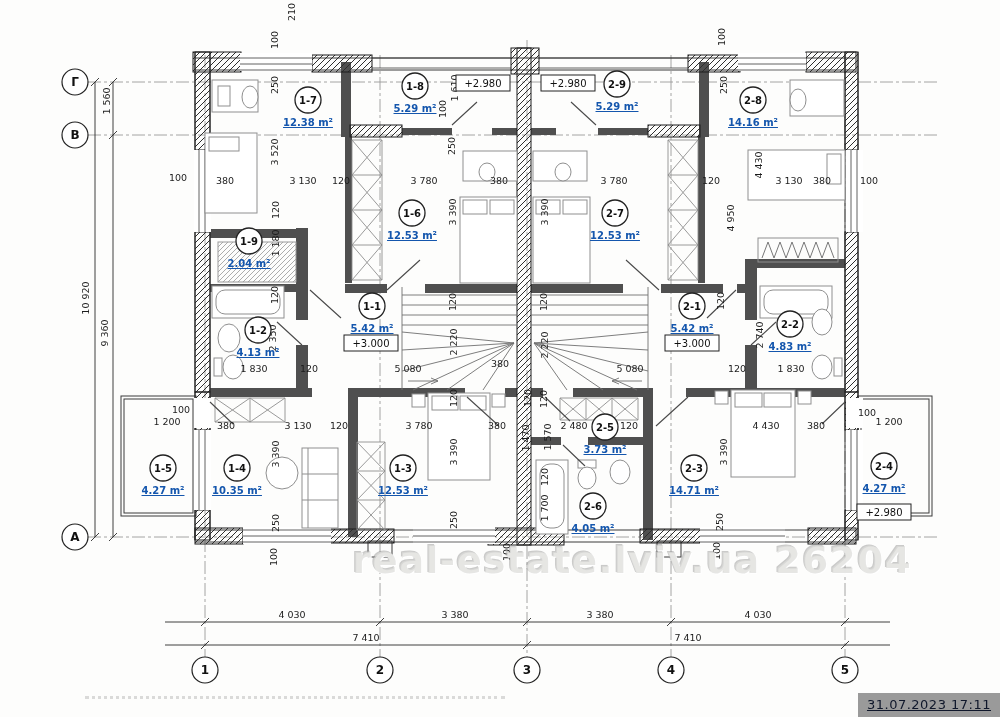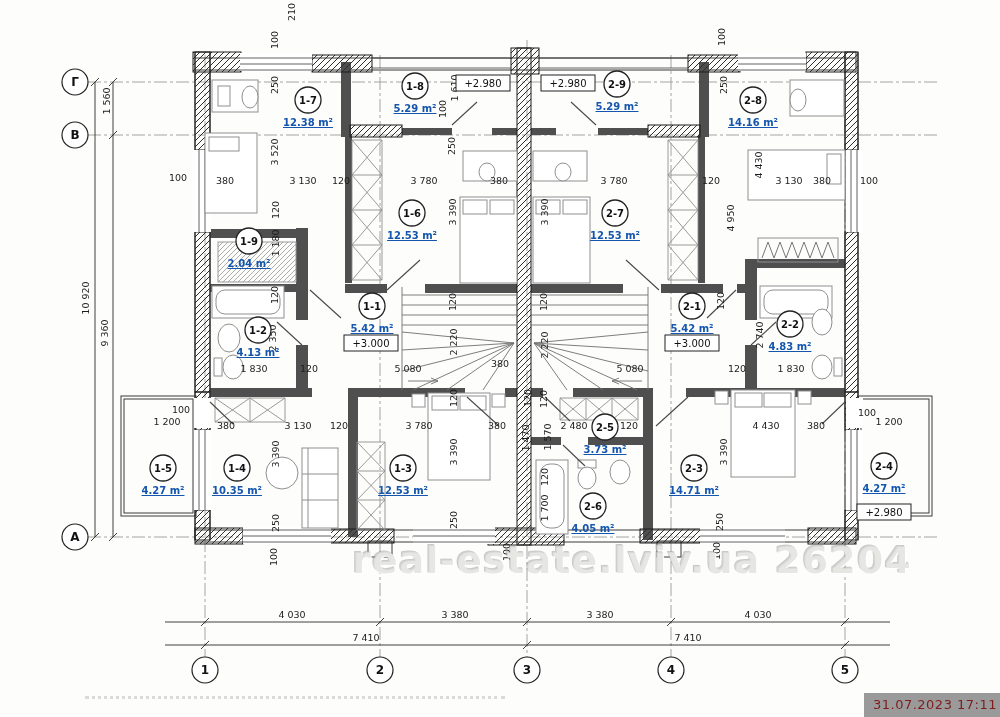--- a/index.html
+++ b/index.html
@@ -8,22 +8,22 @@
   svg{position:absolute;left:0;top:0;}
   text{font-family:"DejaVu Sans",sans-serif;}
   .dim{font-size:9.5px;fill:#1c1c1c;text-anchor:middle;}
   .rid{font-size:10px;font-weight:bold;fill:#111;text-anchor:middle;}
   .area{font-size:10px;font-weight:bold;fill:#1456ad;text-anchor:middle;text-decoration:underline;}
   .elev{font-size:10px;fill:#111;text-anchor:middle;}
   .axl{font-size:12px;font-weight:bold;fill:#111;text-anchor:middle;}
   #watermark{position:absolute;left:352px;top:538px;width:480px;font-size:38px;font-weight:bold;
         letter-spacing:1px;color:#dddddab8;text-shadow:1px 1px 0 rgba(255,255,255,.95),-1px -1px 0 rgba(140,140,140,.45);
         white-space:nowrap;pointer-events:none;}
-  #stamp{position:absolute;right:0;bottom:0;background:#9a9a9a;color:#7f1d1d;
-        font-size:13px;padding:4px 3px 5px 9px;letter-spacing:.5px;}
+  #stamp{position:absolute;right:0;bottom:0;background:#9a9a9a;color:#0f172a;
+        font-size:13px;padding:4px 9px 5px 9px;letter-spacing:.5px;text-decoration:underline;}
   #scan-dots{position:absolute;left:85px;top:696px;width:420px;border-top:3px dotted #cccccb;opacity:.7;}
 </style>
 </head>
 <body>
 
 <div id="page">
 <svg width="1000" height="717" viewBox="0 0 1000 717">
   <defs>
     <pattern id="hatch" width="6" height="6" patternUnits="userSpaceOnUse">
       <path d="M0,6 L6,0" stroke="#2e2e2e" stroke-width="1" fill="none"></path>

